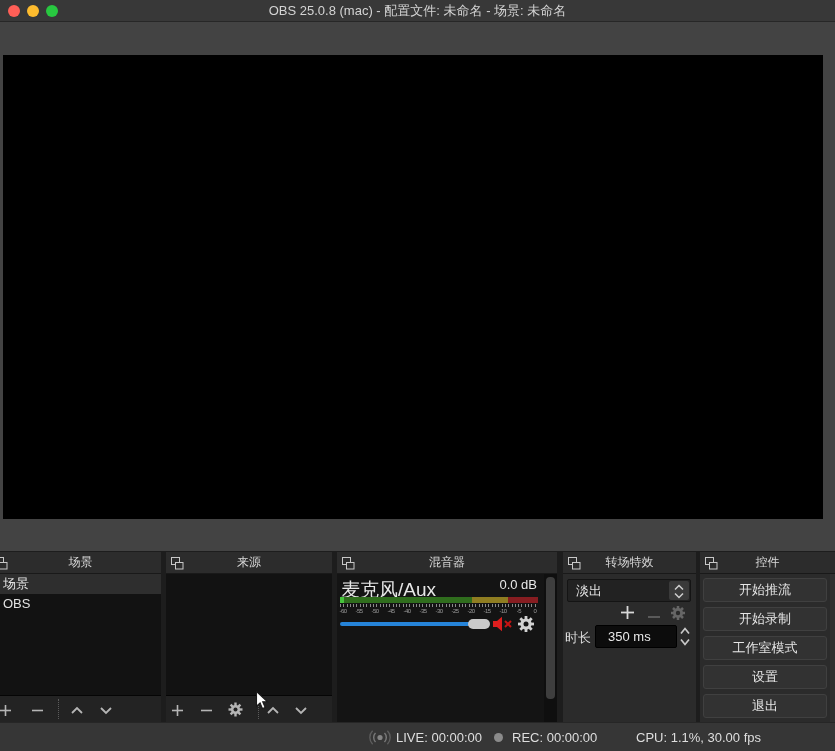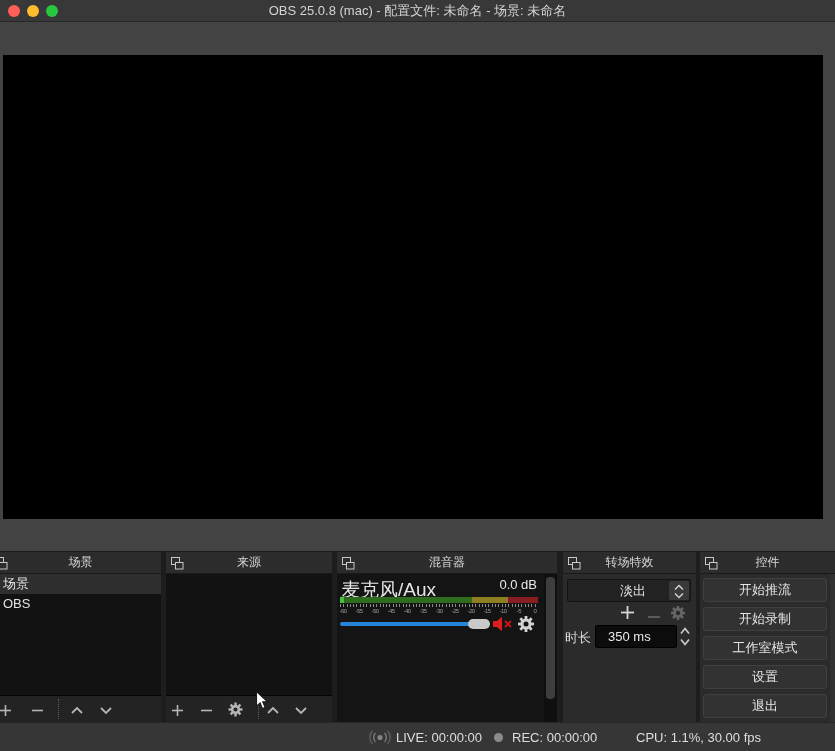--- a/index.html
+++ b/index.html
@@ -47,21 +47,21 @@
   .ticknums{position:absolute;left:-2px;top:34px;width:208px;display:flex;}
   .ticknums span{flex:1;text-align:center;font-size:6px;color:#9a9a9a;letter-spacing:-0.5px;}
   .vol-track{position:absolute;left:3px;top:48px;width:130px;height:4px;border-radius:2px;}
   .vol-handle{position:absolute;left:131px;top:45px;width:22px;height:10px;border-radius:5px;background:#c9c9c9;}
   .mx-speaker{position:absolute;left:155px;top:42px;}
   .mx-gear{position:absolute;left:180px;top:41px;}
   .mx-scroll{position:absolute;top:0;bottom:0;right:0;width:13px;background:#0f0f0f;}
   .mx-thumb{position:absolute;left:2px;right:2px;top:3px;height:122px;border-radius:4px;background:#3e3e3e;}
   
   .combo{position:absolute;left:4px;right:5px;top:5px;height:23px;background:#222;border:1px solid #141414;border-radius:2px;box-sizing:border-box;}
-  .combo-text{position:absolute;left:8px;top:0;line-height:21px;font-size:13px;color:#e4e4e4;margin-left:44px;}
+  .combo-text{position:absolute;left:8px;top:0;line-height:21px;font-size:13px;color:#e4e4e4;}
   .combo-btn{position:absolute;right:1px;top:1px;bottom:1px;width:20px;background:#3a3a3a;border-radius:2px;}
   .combo-btn svg{position:absolute;left:4px;}
   .tr-icon{position:absolute;top:31px;}
   .tr-durlabel{position:absolute;left:2px;top:55px;font-size:13px;color:#dcdcdc;}
   .tr-durfield{position:absolute;left:32px;top:51px;width:82px;height:23px;background:#0c0c0c;border:1px solid #000;border-radius:2px;box-sizing:border-box;line-height:21px;padding-left:12px;font-size:13px;color:#e8e8e8;}
   .tr-stepper{position:absolute;left:114px;top:51px;width:16px;height:23px;}
   
   .ctl-btn{position:absolute;left:3px;width:124px;height:24px;background:#323232;border:1px solid #404040;border-radius:3px;box-sizing:border-box;text-align:center;line-height:22px;font-size:13px;color:#e6e6e6;cursor:default;}
   .ctl-scroll{position:absolute;right:0;top:0;bottom:0;width:5px;background:#313131;}
   

